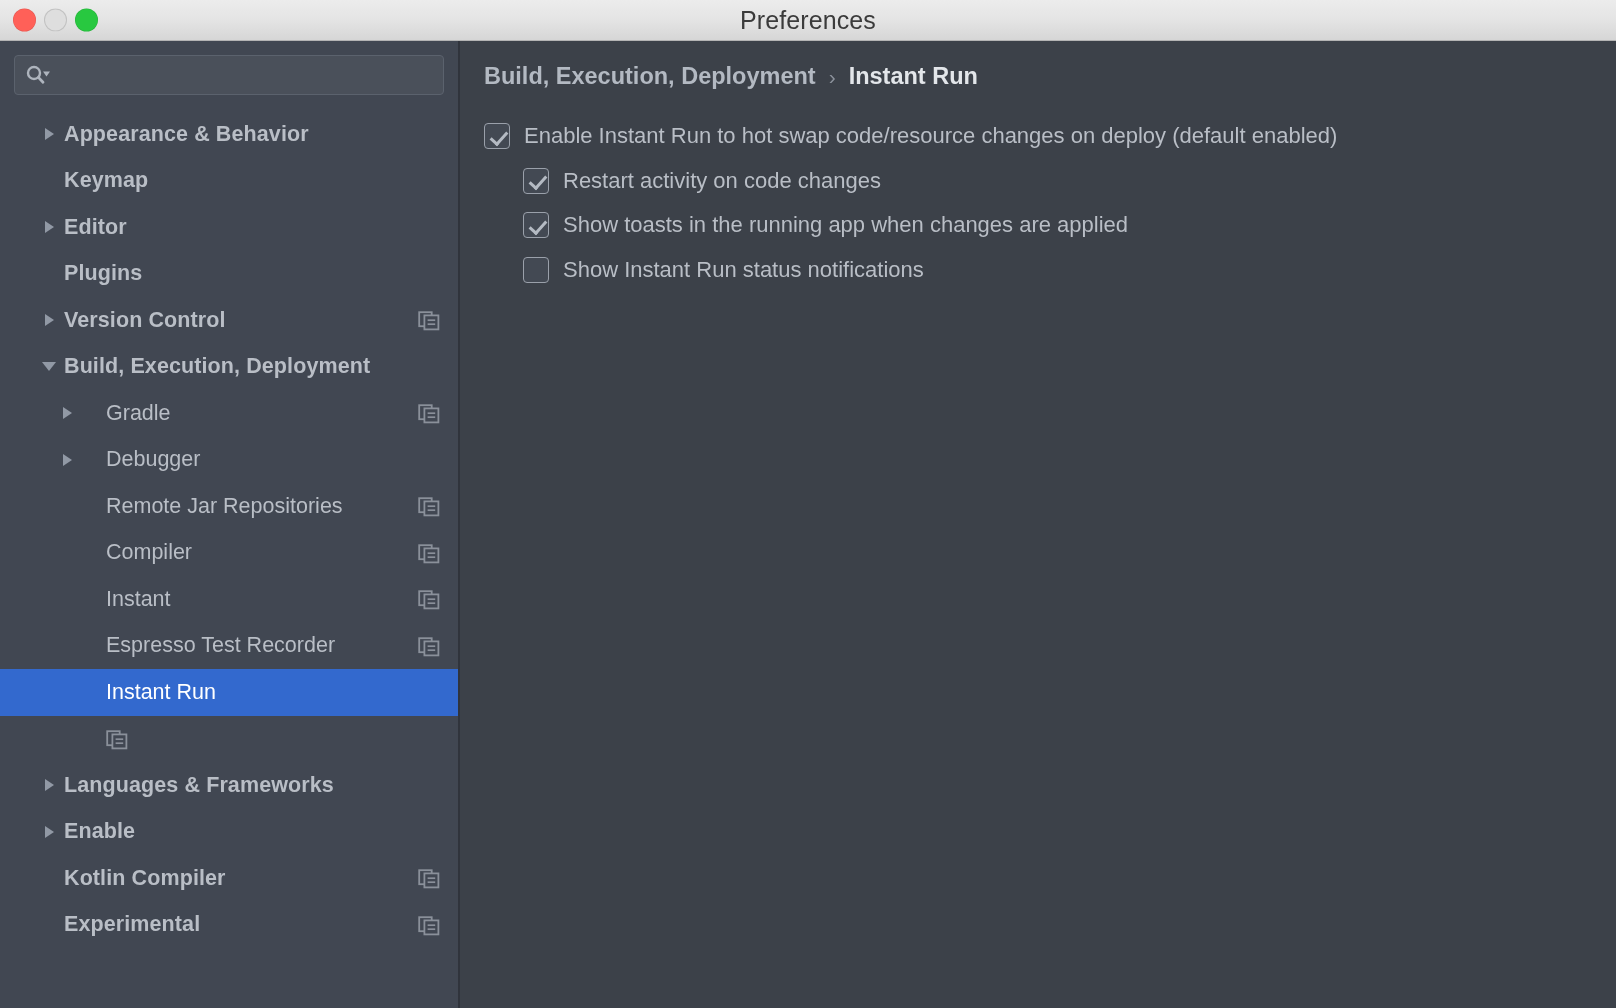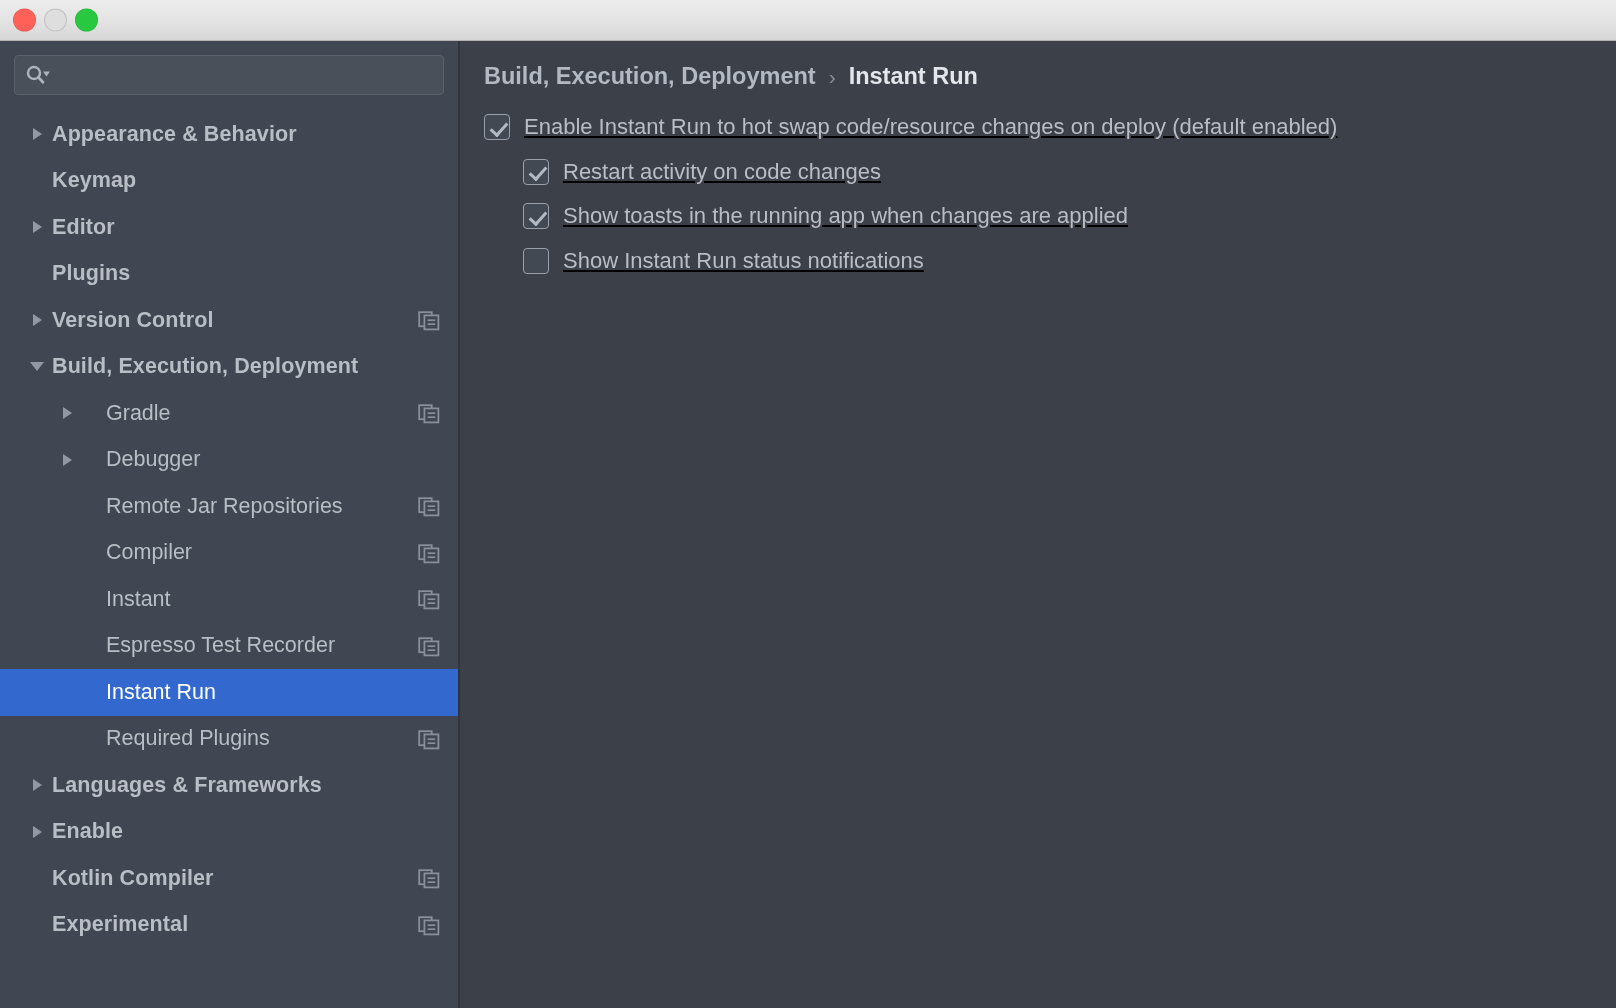--- a/index.html
+++ b/index.html
@@ -97,21 +97,21 @@
   .arrow.hidden { visibility: hidden; }
   .tree-label {
     flex: 1 1 auto;
     font-size: 21.5px;
     color: #b9bec6;
     white-space: nowrap;
     overflow: hidden;
     text-overflow: ellipsis;
   }
   .lvl0 .tree-label { font-weight: bold; letter-spacing: .1px; }
-  .lvl0 { padding-left: 22px; }
+  .lvl0 { padding-left: 22px; margin-left: 12px; }
   .lvl1 { padding-left: 52px; gap: 24px; }
   .lvl1 .tree-label { font-weight: normal; }
   .tree-row.selected .tree-label { color: #ffffff; font-weight: normal; }
   .copy-icon { width: 22px; height: 22px; flex: 0 0 22px; display: block; opacity: .95; }
   .copy-spacer { width: 22px; flex: 0 0 22px; }
 
   
   .panel {
     flex: 1 1 auto;
     background: #3c4149;
@@ -127,24 +127,23 @@
   }
   .crumb { color: #b3b9c2; }
   .crumb.last { color: #e3e6ea; }
   .crumb-sep {
     color: #8c929c; font-weight: normal;
     font-size: 21px; margin: 0 13px;
   }
 
   .options { padding-top: 4px; }
   .opt-row {
-    display: flex; align-items: flex-start;
+    display: flex; align-items: center;
     height: 44.5px;
     cursor: default;
-    text-decoration: underline;
   }
   .opt-row.indent { padding-left: 39px; }
   .cb {
     width: 26px; height: 26px; flex: 0 0 26px;
     border: 1.6px solid #9aa0aa;
     border-radius: 4px;
     background: #434953;
     position: relative;
     margin-right: 14px;
     cursor: pointer;
@@ -168,20 +167,21 @@
 <body>
 
 <div id="app">
 
   <div class="titlebar">
     <div class="traffic">
       <span class="dot close"></span>
       <span class="dot min"></span>
       <span class="dot zoom"></span>
     </div>
+    <div class="title-text">Preferences</div>
   </div>
 
   <div class="body">
 
     <div class="sidebar">
       <div class="search-wrap">
         <div class="search-box">
           <span class="search-icon">
             <svg viewBox="0 0 26 24" width="26" height="24" aria-hidden="true">
               <circle cx="9" cy="10" r="6" fill="none" stroke="#aeb4bd" stroke-width="2.4"></circle>
@@ -312,21 +312,20 @@
             <span class="arrow-cell">
               <span class="arrow hidden"></span>
             </span>
             <span class="tree-label">Instant Run</span>
             <span class="copy-spacer"></span>
           </div>
           <div class="tree-row lvl1">
             <span class="arrow-cell">
               <span class="arrow hidden"></span>
             </span>
-            <span class="tree-label">Required Plugins</span>
             <span class="copy-icon"><svg viewBox="0 0 22 22" width="22" height="22" aria-hidden="true">
                 <rect x="1.2" y="3.2" width="12.5" height="14" fill="none" stroke="#8e949e" stroke-width="1.8"></rect>
                 <rect x="6.4" y="6.4" width="14" height="14" fill="#414752" stroke="#8e949e" stroke-width="1.8"></rect>
                 <line x1="9.6" y1="11.2" x2="17.2" y2="11.2" stroke="#8e949e" stroke-width="1.7"></line>
                 <line x1="9.6" y1="15.2" x2="17.2" y2="15.2" stroke="#8e949e" stroke-width="1.7"></line>
               </svg></span>
           </div>
           <div class="tree-row lvl0">
             <span class="arrow-cell">
               <span class="arrow"></span>

